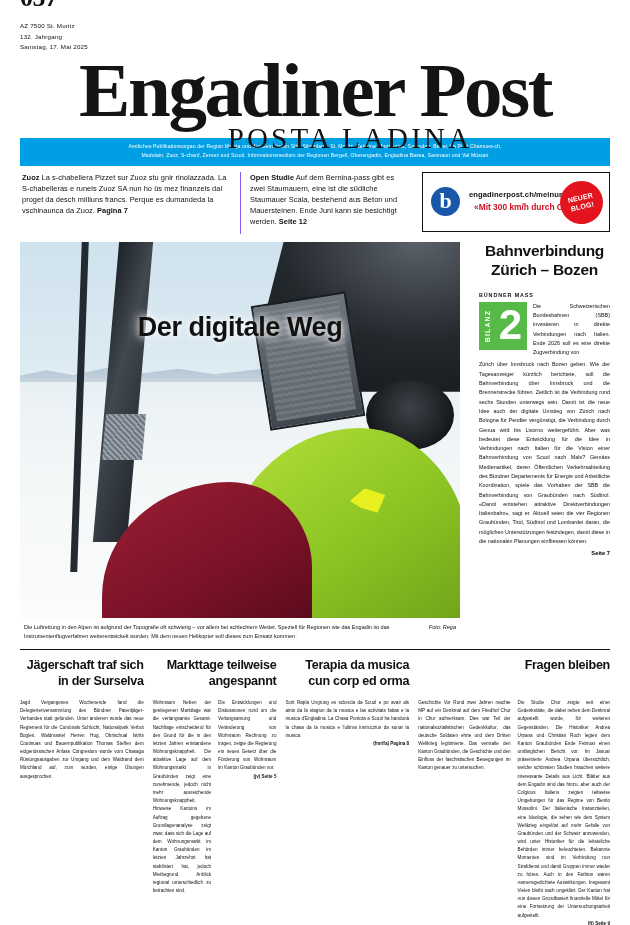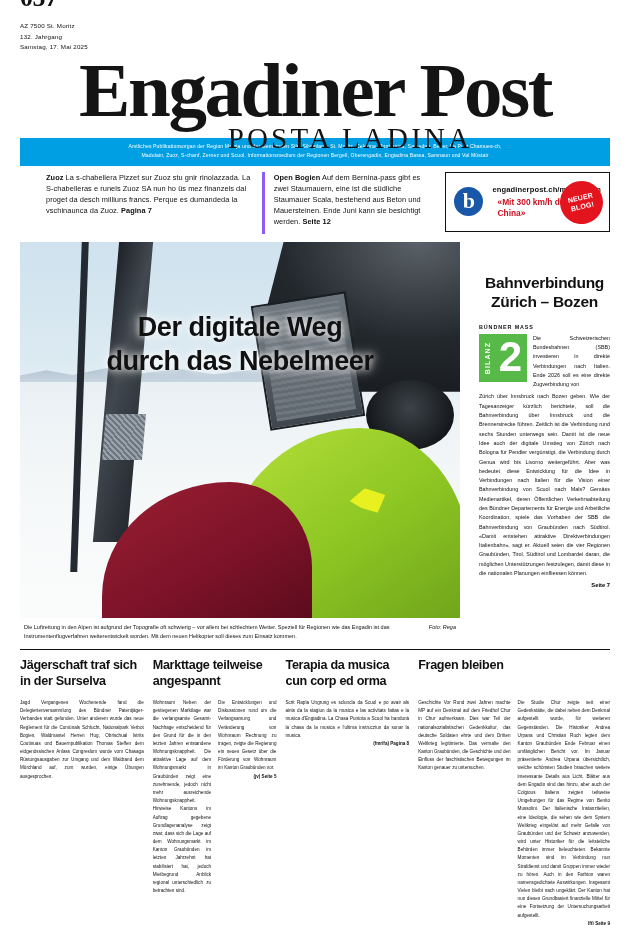--- a/index.html
+++ b/index.html
@@ -54,21 +54,21 @@
     margin-top: 6px;
   }
   .banner div { white-space: nowrap; }
 
   
   .teasers { display: flex; margin-top: 6px; height: 62px; }
   .teaser {
     font-size: 7.4px; line-height: 1.5; color: #111;
     padding-right: 10px; letter-spacing: .05px;
   }
-  .teaser.t1 { width: 221px; border-right: 3px solid #8b5cf6; padding-left: 2px; margin-left: 24px; }
+  .teaser.t1 { width: 221px; border-right: 1px solid #8b5cf6; padding-left: 2px; }
   .teaser.t2 { width: 171px; padding-left: 9px; }
   .teaser b { font-weight: bold; }
   .teaser .ref { font-weight: bold; }
 
   .promo {
     flex: 1; margin-left: 10px; border: 1px solid #111;
     position: relative; display: flex; align-items: center;
     padding: 0 8px; height: 60px;
   }
   .promo-logo {
@@ -179,21 +179,21 @@
     text-shadow: 0 0 7px rgba(255,255,255,.9), 0 0 14px rgba(255,255,255,.8);
   }
 
   .caption {
     font-size: 5.5px; line-height: 1.75; color: #111;
     padding: 5px 4px 0 4px; position: relative;
   }
   .caption .credit { float: right; font-style: italic; }
 
   
-  .side { width: 150px; margin-left: 10px; padding-left: 9px; margin-top: 32px; }
+  .side { width: 150px; margin-left: 10px; padding-left: 9px; }
   .side-title {
     font-size: 15.5px; font-weight: bold; line-height: 1.22;
     text-align: center; color: #111; letter-spacing: -.3px;
   }
   .side-lead {
     font-size: 7.3px; font-weight: bold; line-height: 1.62;
     color: #111; margin-top: 9px; letter-spacing: .05px;
   }
   .side-kicker {
     font-size: 5.4px; font-weight: bold; letter-spacing: .9px;
@@ -228,21 +228,21 @@
   }
   .side-ref { text-align: right; font-weight: bold; font-size: 5.8px; margin-top: 4px; }
 
   
   .rule { border-top: 1px solid #111; margin-top: 7px; }
   .bottom { display: flex; margin-top: 8px; gap: 9px; }
   .art { width: 138px; }
   .art.wide { width: 214px; }
   .art-title {
     font-size: 12.6px; font-weight: bold; line-height: 1.25;
-    text-align: left; color: #111; letter-spacing: -.3px;
+    text-align: right; color: #111; letter-spacing: -.3px;
     min-height: 34px;
   }
   .art-cols { display: flex; gap: 7px; margin-top: 7px; }
   .art-col {
     font-size: 4.6px; line-height: 1.78; text-align: justify; color: #111;
     flex: 1;
   }
   .art-col .ref { font-weight: bold; text-align: right; display: block; }
 </style>
 </head>
@@ -269,21 +269,21 @@
     <div>Madulain, Zuoz, S-chanf, Zernez und Scuol. Informationsmedium der Regionen Bergell, Oberengadin, Engiadina Bassa, Samnaun und Val Müstair</div>
   </div>
 
   <div class="teasers">
     <div class="teaser t1">
       <b>Zuoz</b>
       <span>La s-chabellera Pizzet sur Zuoz stu gnir rinolazzada. La S-chabelleras e runels Zuoz SA nun ho üs mez finanzels dal proget da desch milliuns francs. Perque es dumandeda la vschinaunca da Zuoz.</span>
       <span class="ref">Pagina 7</span>
     </div>
     <div class="teaser t2">
-      <b>Open Bogien</b>
+      <b>Open Studie</b>
       <span>Auf dem Bernina-pass gibt es zwei Staumauern, eine ist die südliche Staumauer Scala, bestehend aus Beton und Mauersteinen. Ende Juni kann sie besichtigt werden.</span>
       <span class="ref">Seite 12</span>
     </div>
 
     <div class="promo">
       <div class="promo-logo">b</div>
       <div class="promo-text">
         <div class="promo-url">engadinerpost.ch/meinungen</div>
         <div class="promo-quote">«Mit 300 km/h durch China»</div>
       </div>
@@ -306,21 +306,20 @@
         <div class="pillar-rod"></div>
         <div class="pillar"></div>
         <div class="pillar-grip"></div>
         <div class="headset"></div>
         <div class="pilot-green"></div>
         <div class="pilot-yellow"></div>
         <div class="pilot-red"></div>
 
         <div class="photo-headline">
           <div>Der digitale Weg</div>
-          <div>durch das Nebelmeer</div>
         </div>
       </div>
 
       <div class="caption">
         <span class="credit">Foto: Rega</span>
         <span>Die Luftrettung in den Alpen ist aufgrund der Topografie oft schwierig – vor allem bei schlechtem Wetter. Speziell für Regionen wie das Engadin ist das Instrumentenflugverfahren weiterentwickelt worden. Mit dem neuen Helikopter soll dieses zum Einsatz kommen.</span>
       </div>
     </div>
 
     <div class="side">

